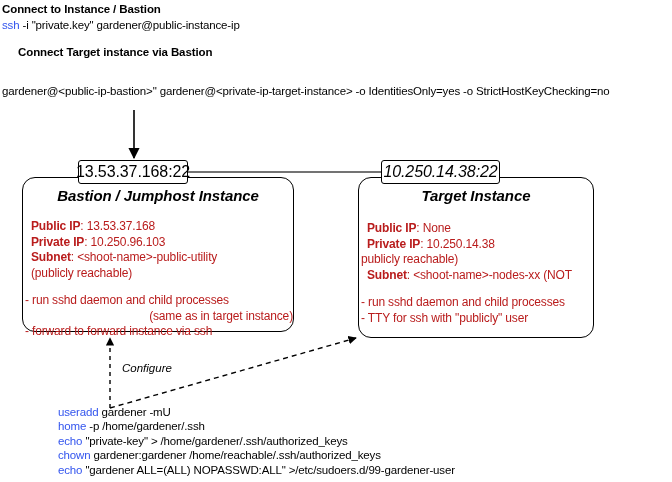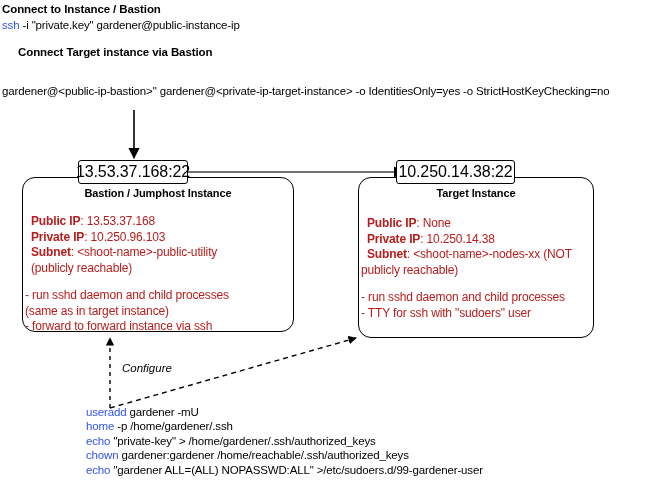--- a/index.html
+++ b/index.html
@@ -62,25 +62,26 @@
   
   .instbox {
     border: 1.6px solid #000000;
     border-radius: 13px;
     background: #ffffff;
     box-sizing: border-box;
     z-index: 2;
   }
   .inst-title {
     text-align: center;
-    font-size: 11px;
+    font-size: 15px;
     font-weight: bold;
     color: #000000;
     margin-top: 9px;
     letter-spacing: -0.1px;
+    font-style: italic;
   }
   .inst-body {
     font-size: 12px;
     color: #b91c1c;
     line-height: 15.5px;
     letter-spacing: -0.15px;
   }
   .inst-body .lbl { font-weight: bold; }
   .inst-gap { height: 12px; }
 
@@ -92,21 +93,20 @@
     font-style: italic;
   }
 
   
   .botcmd {
     font-size: 11.5px;
     color: #000000;
     white-space: nowrap;
     line-height: 14.4px;
     letter-spacing: -0.15px;
-    margin-left: 28px;
   }
 </style>
 </head>
 <body>
 
 <div id="canvas">
 
   <svg id="wires" viewBox="0 0 672 482" width="672" height="482" xmlns="http://www.w3.org/2000/svg">
     <defs>
       <marker id="ah" viewBox="0 0 10 10" refX="9" refY="5" markerWidth="7" markerHeight="7" orient="auto-start-reverse">
@@ -132,58 +132,58 @@
     <span class="kw">ssh</span><span> -i "private.key" gardener@public-instance-ip</span>
   </div>
 
   <div class="abs hdr" style="left:18px; top:46px;">Connect Target instance via Bastion</div>
 
 
   <div class="abs cmdline" style="left:2px; top:85px;">gardener@&lt;public-ip-bastion&gt;" gardener@&lt;private-ip-target-instance&gt; -o IdentitiesOnly=yes -o StrictHostKeyChecking=no</div>
 
   <div class="abs ipbox" style="left:78px; top:160px; width:110px; height:24px;">13.53.37.168:22</div>
 
-  <div class="abs ipbox" style="left:396px; top:160px; width:119px; height:24px;">10.250.14.38:22</div>
+  <div class="abs ipbox" style="left:381px; top:160px; width:119px; height:24px;font-style:italic;">10.250.14.38:22</div>
 
   <div class="abs instbox" style="left:22px; top:177px; width:272px; height:155px;">
     <div class="inst-title">Bastion / Jumphost Instance</div>
     <div class="inst-body" style="margin:15px 0 0 8px;">
       <div>
         <span class="lbl">Public IP</span><span>: </span><span>13.53.37.168</span>
       </div>
       <div>
         <span class="lbl">Private IP</span><span>: </span><span>10.250.96.103</span>
       </div>
       <div>
         <span class="lbl">Subnet</span><span>: </span><span>&lt;shoot-name&gt;-public-utility</span>
       </div>
       <div>(publicly reachable)</div>
       <div class="inst-gap"></div>
       <div style="margin-left:-6px;">- run sshd daemon and child processes</div>
-      <div style="margin-left:-6px;">(same as in target instance)</div>
+      <div style="margin-left:-6px;text-align:right;">(same as in target instance)</div>
       <div style="margin-left:-6px;">- forward to forward instance via ssh</div>
     </div>
   </div>
 
   <div class="abs instbox" style="left:358px; top:177px; width:236px; height:161px;">
     <div class="inst-title">Target Instance</div>
     <div class="inst-body" style="margin:17px 0 8px 8px;">
       <div>
         <span class="lbl">Public IP</span><span>: </span><span>None</span>
       </div>
       <div>
         <span class="lbl">Private IP</span><span>: </span><span>10.250.14.38</span>
       </div>
+      <div style="margin-left:-6px;">publicly reachable)</div>
       <div>
         <span class="lbl">Subnet</span><span>: </span><span>&lt;shoot-name&gt;-nodes-xx (NOT</span>
       </div>
-      <div style="margin-left:-6px;">publicly reachable)</div>
       <div class="inst-gap"></div>
       <div style="margin-left:-6px;">- run sshd daemon and child processes</div>
-      <div style="margin-left:-6px;">- TTY for ssh with "sudoers" user</div>
+      <div style="margin-left:-6px;">- TTY for ssh with "publicly" user</div>
     </div>
   </div>
 
   <div class="abs cfg-label" style="left:122px; top:362px;">Configure</div>
 
   <div class="abs botcmd" style="left:58px; top:405px;">
     <div>
       <span class="kw">useradd</span><span> gardener -mU</span>
     </div>
     <div>

